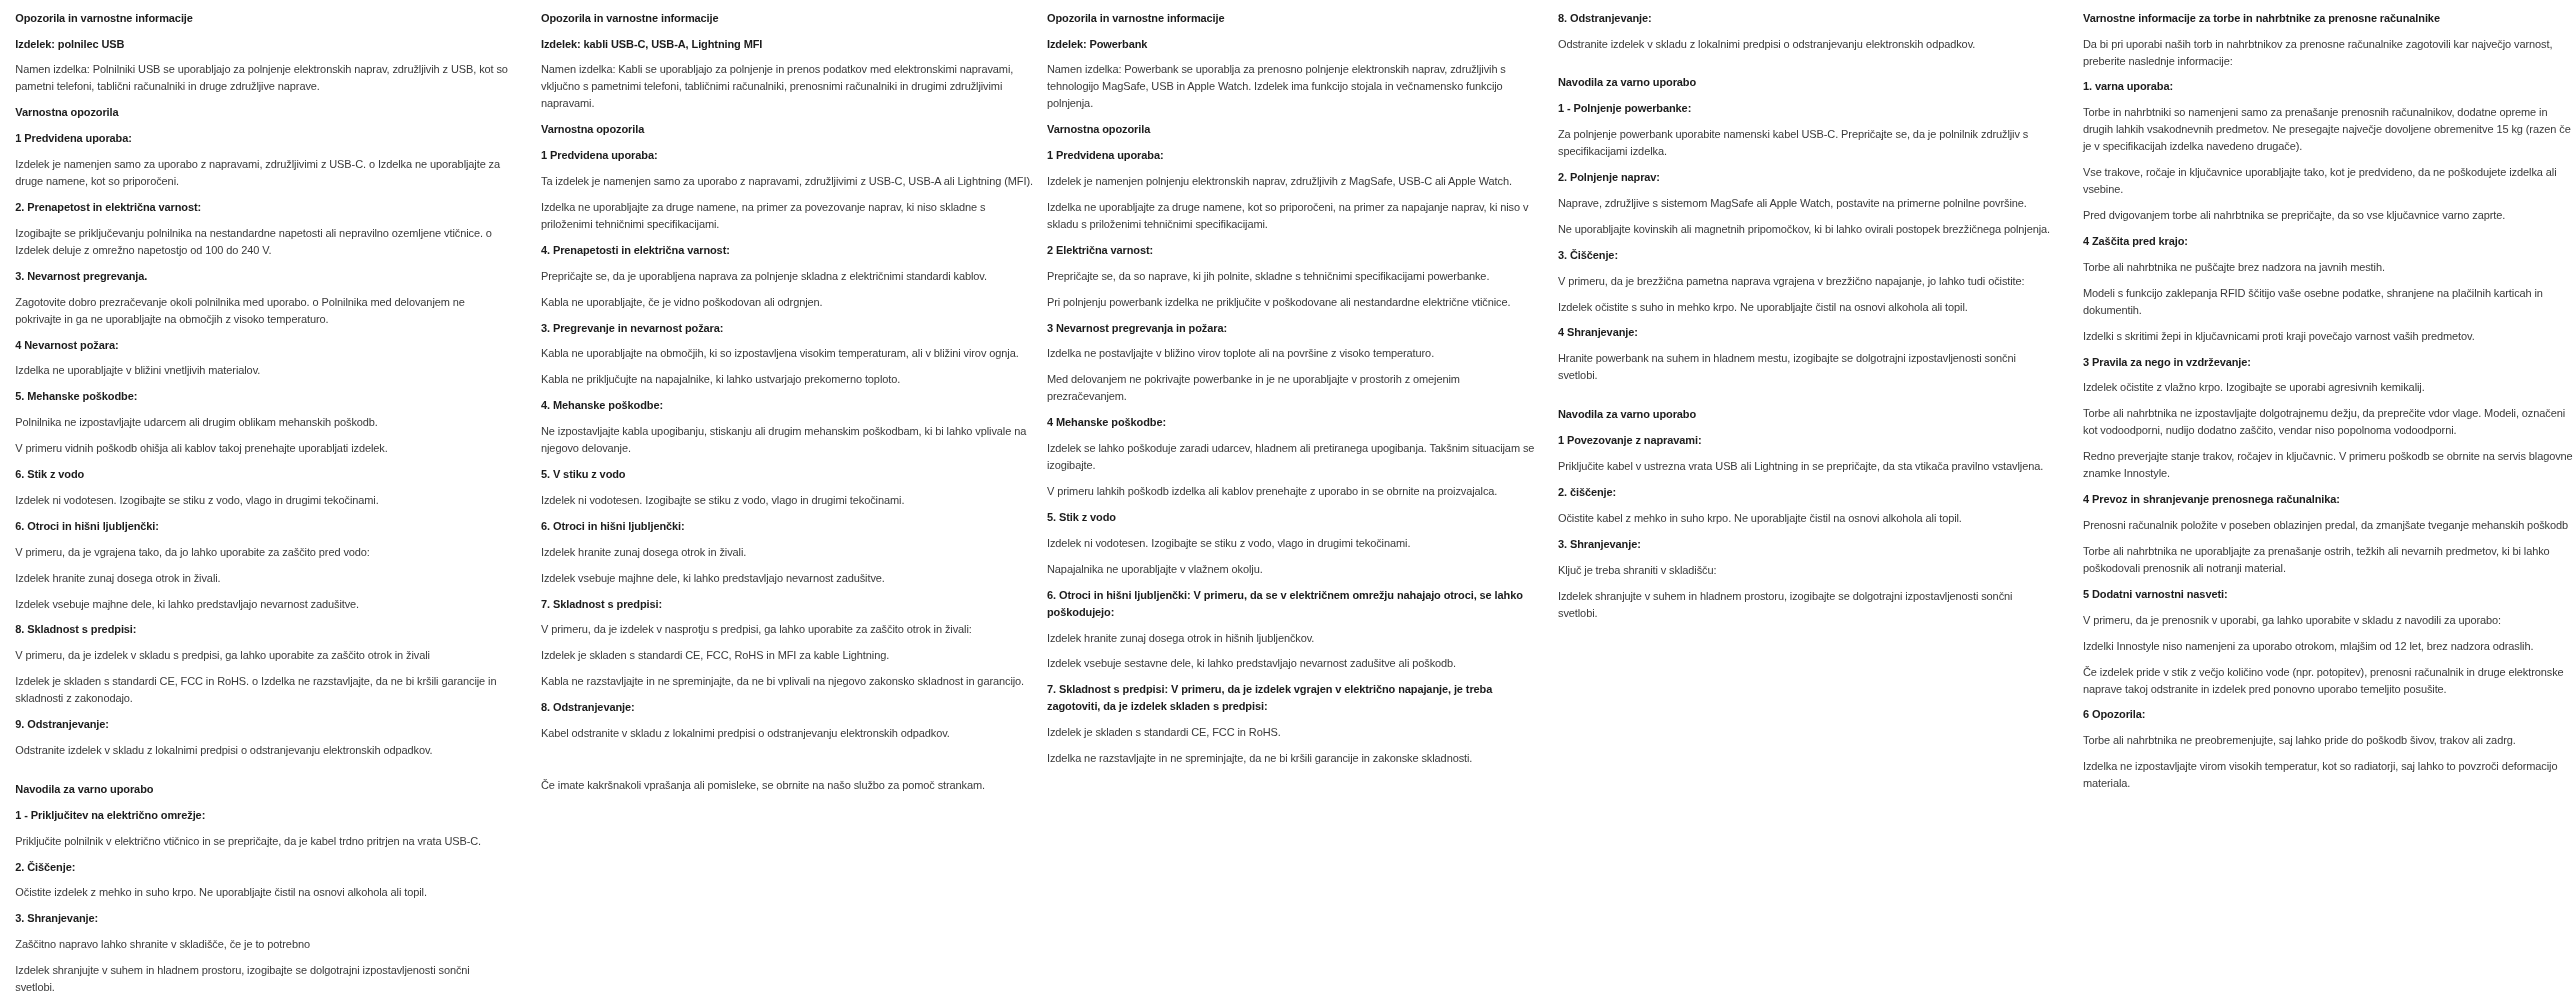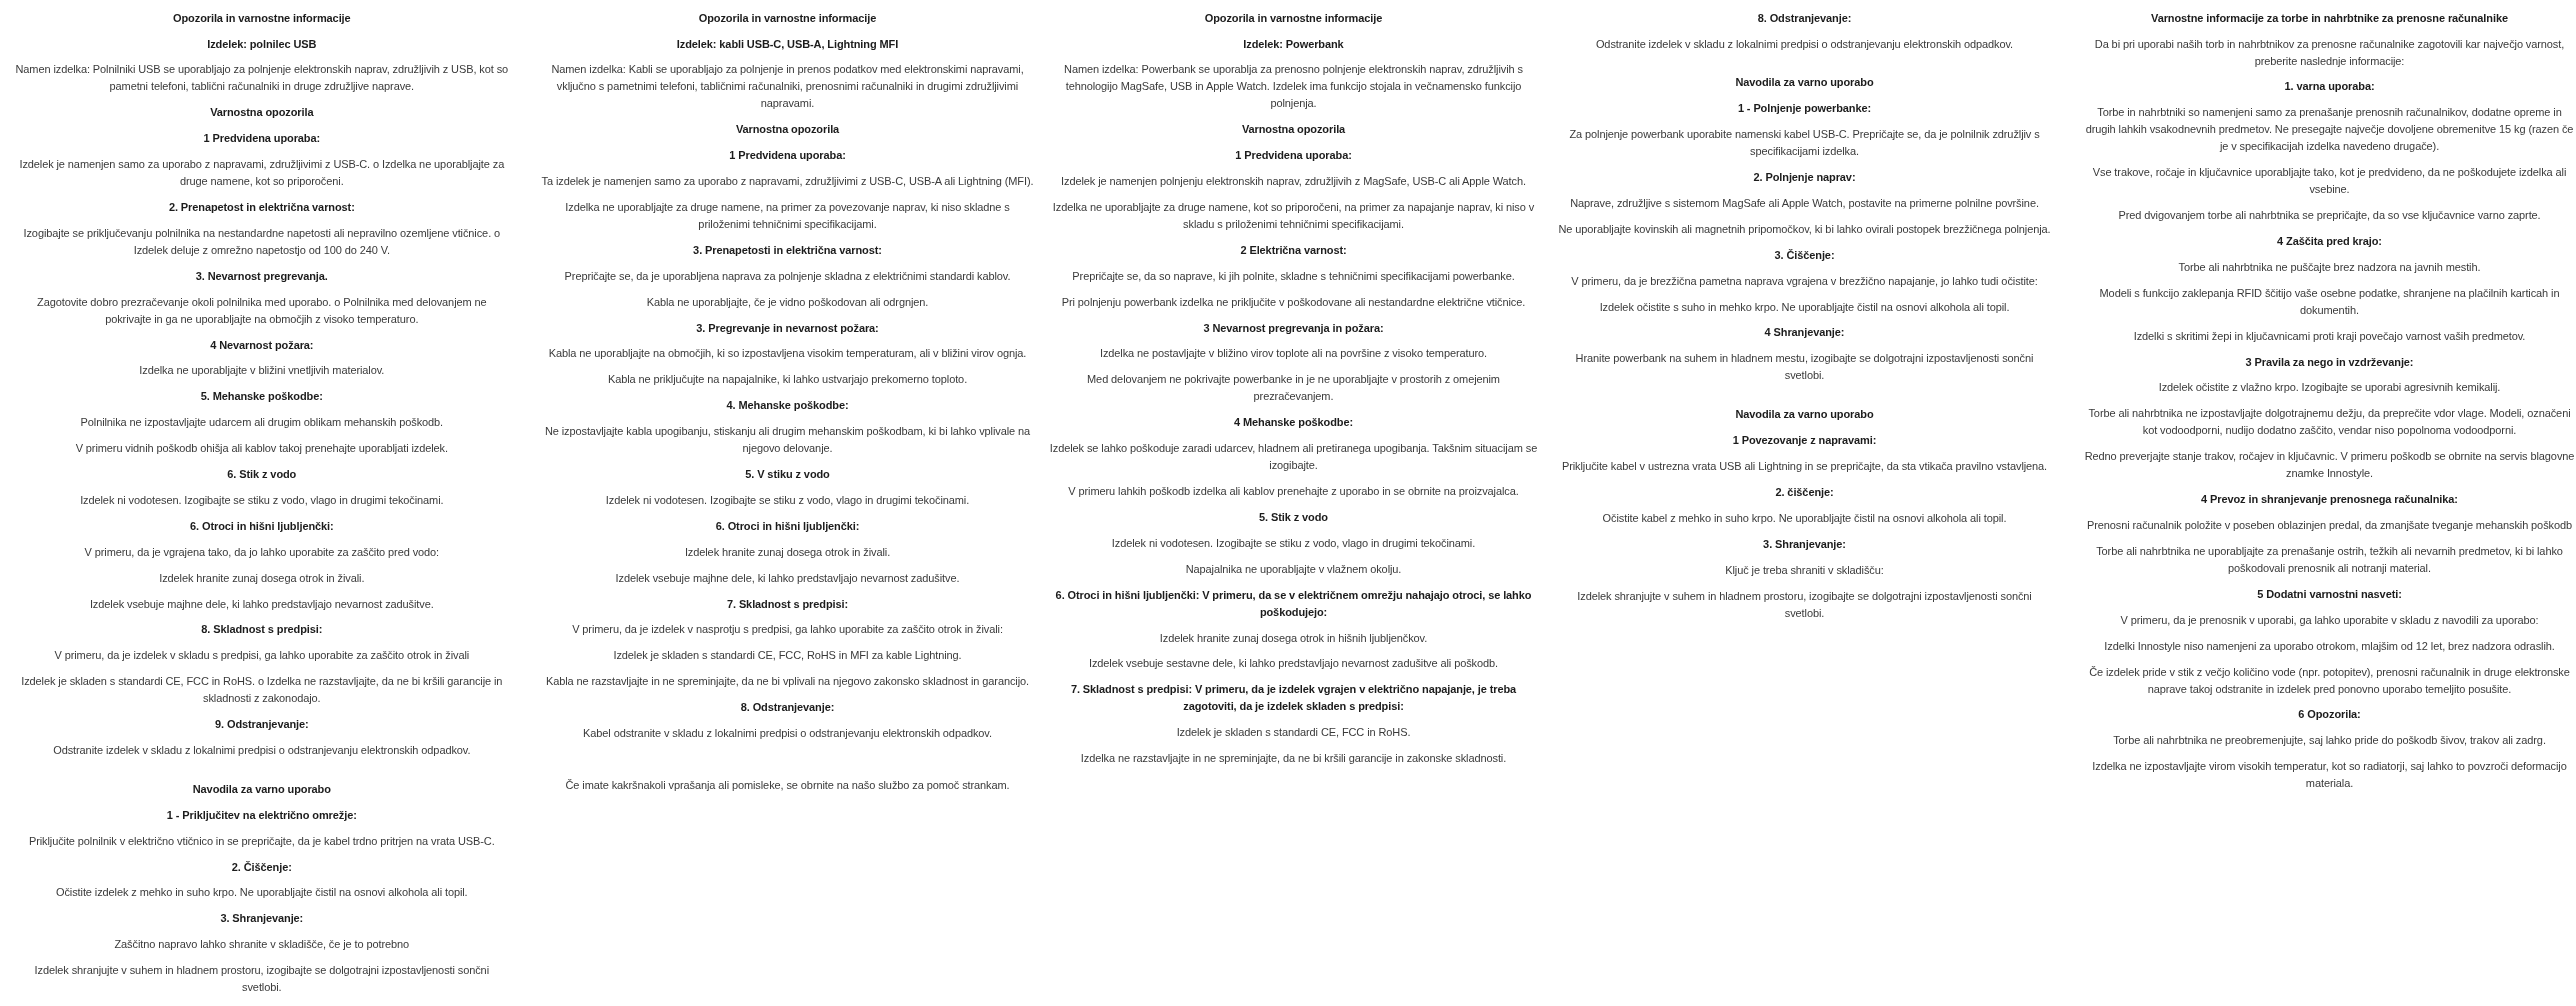--- a/index.html
+++ b/index.html
@@ -12,21 +12,20 @@
     width: 2576px;
     height: 1006px;
     background: #ffffff;
     overflow: hidden;
     font-family: "Liberation Sans", sans-serif;
   }
   .col {
     position: absolute;
     top: 9.7px;
     width: 493px;
-    text-align: center;
   }
   .col:nth-of-type(1) { left: 15.3px;  }
   .col:nth-of-type(2) { left: 541px; }
   .col:nth-of-type(3) { left: 1047px;}
   .col:nth-of-type(4) { left: 1558px;}
   .col:nth-of-type(5) { left: 2083px;}
   .col h3 {
     font-size: 11px;
     line-height: 17px;
     margin: 0 0 8.9px 0;
@@ -87,21 +86,21 @@
         <p>Izdelek shranjujte v suhem in hladnem prostoru, izogibajte se dolgotrajni izpostavljenosti sončni svetlobi.</p>
       </section>
       <section class="col">
         <h3>Opozorila in varnostne informacije</h3>
         <h3>Izdelek: kabli USB-C, USB-A, Lightning MFI</h3>
         <p>Namen izdelka: Kabli se uporabljajo za polnjenje in prenos podatkov med elektronskimi napravami, vključno s pametnimi telefoni, tabličnimi računalniki, prenosnimi računalniki in drugimi združljivimi napravami.</p>
         <h3>Varnostna opozorila</h3>
         <h3>1 Predvidena uporaba:</h3>
         <p>Ta izdelek je namenjen samo za uporabo z napravami, združljivimi z USB-C, USB-A ali Lightning (MFI).</p>
         <p>Izdelka ne uporabljajte za druge namene, na primer za povezovanje naprav, ki niso skladne s priloženimi tehničnimi specifikacijami.</p>
-        <h3>3. Prenapetosti in električna varnost:</h3>
+        <h3>4. Prenapetosti in električna varnost:</h3>
         <p>Prepričajte se, da je uporabljena naprava za polnjenje skladna z električnimi standardi kablov.</p>
         <p>Kabla ne uporabljajte, če je vidno poškodovan ali odrgnjen.</p>
         <h3>3. Pregrevanje in nevarnost požara:</h3>
         <p>Kabla ne uporabljajte na območjih, ki so izpostavljena visokim temperaturam, ali v bližini virov ognja.</p>
         <p>Kabla ne priključujte na napajalnike, ki lahko ustvarjajo prekomerno toploto.</p>
         <h3>4. Mehanske poškodbe:</h3>
         <p>Ne izpostavljajte kabla upogibanju, stiskanju ali drugim mehanskim poškodbam, ki bi lahko vplivale na njegovo delovanje.</p>
         <h3>5. V stiku z vodo</h3>
         <p>Izdelek ni vodotesen. Izogibajte se stiku z vodo, vlago in drugimi tekočinami.</p>
         <h3>6. Otroci in hišni ljubljenčki:</h3>

